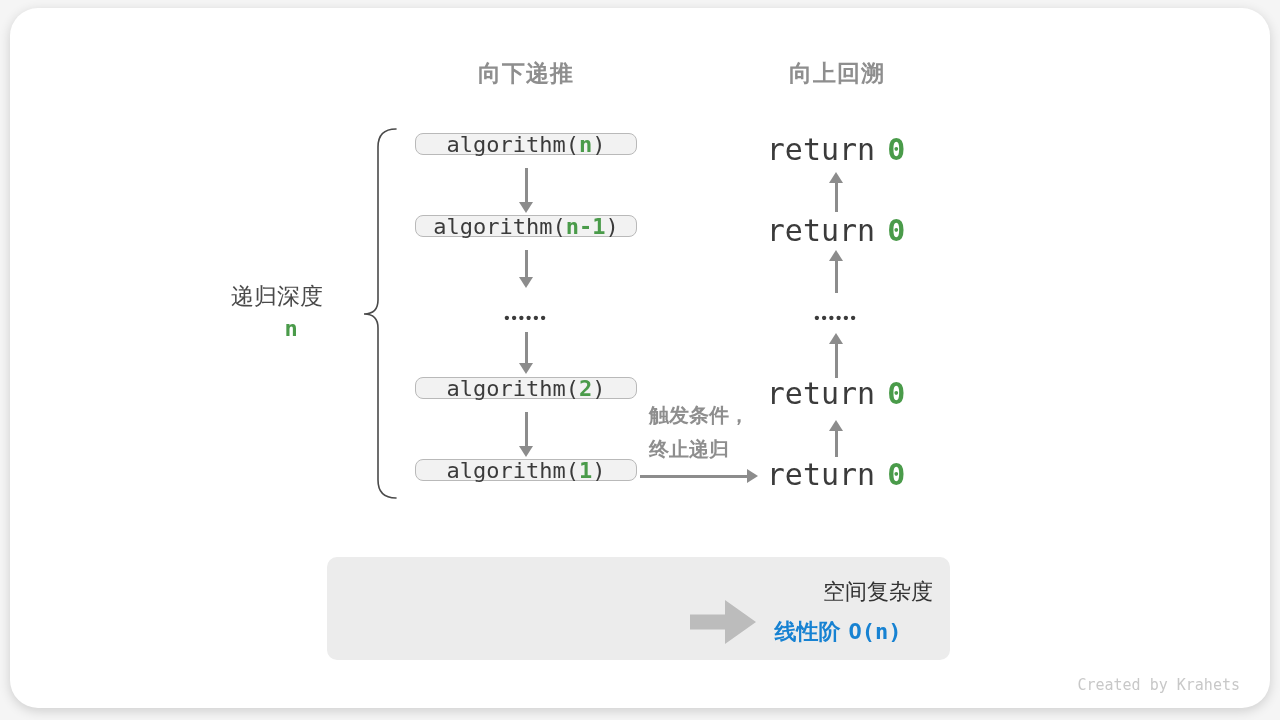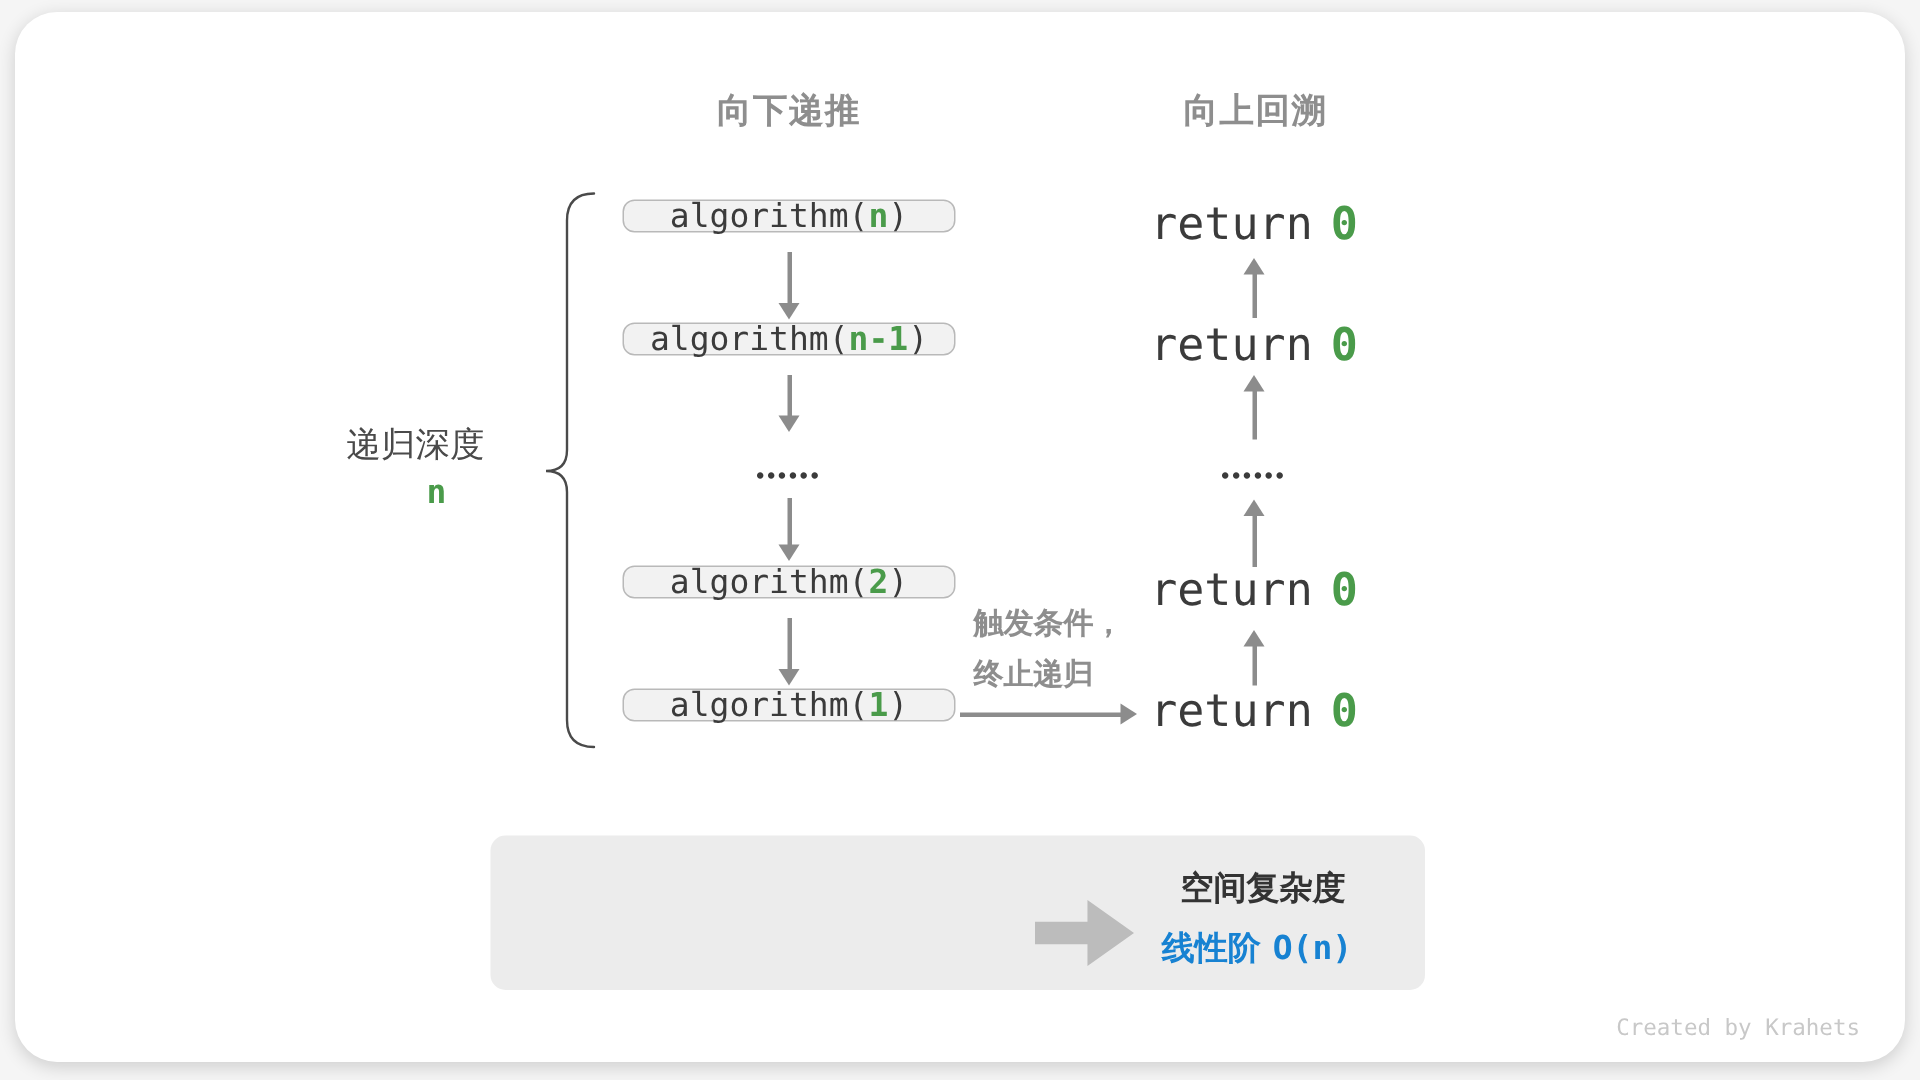--- a/index.html
+++ b/index.html
@@ -62,22 +62,22 @@
   .summary-box { position:absolute; left:327px; top:557px; width:623px; height:103px;
     background:#ececec; border-radius:10px; }
   .summary-left-line { position:absolute; left:342px; width:290px; height:28px; line-height:28px;
     text-align:center; font-size:21px; color:#4a4a4a; }
   .summary-left-line .code { font-size:21px; color:#3b3b3b; }
   .summary-left-line .var { margin:0 9px; font-family:"DejaVu Sans Mono","Liberation Mono",monospace; }
   .summary-left-line .ocode { margin:0 7px; }
   .block-arrow { position:absolute; left:690px; top:600px; width:66px; height:44px;
     background:#bcbcbc;
     clip-path:polygon(0 33%, 53% 33%, 53% 0, 100% 50%, 53% 100%, 53% 67%, 0 67%); }
-  .summary-right-title { position:absolute; left:742px; top:578px; width:200px; height:28px; line-height:28px;
-    text-align:center; font-size:22px; font-weight:700; color:#333333; }
+  .summary-right-title { position:absolute; left:778px; top:578px; width:200px; height:28px; line-height:28px;
+    text-align:center; font-size:22px; font-weight:400; color:#333333; }
   .summary-right-value { position:absolute; left:738px; top:617px; width:200px; height:30px; line-height:30px;
     text-align:center; font-size:22px; font-weight:700; color:#1782d2; }
   .summary-right-value .code { margin-left:8px; font-size:22px; }
   .watermark { position:absolute; left:1040px; top:676px; width:200px; text-align:right;
     font-family:"DejaVu Sans Mono","Liberation Mono",monospace;
     font-size:15px; color:#c8c8c8; }
   .brace-svg { position:absolute; left:355px; top:120px; }
 </style>
 </head>
 <body>

